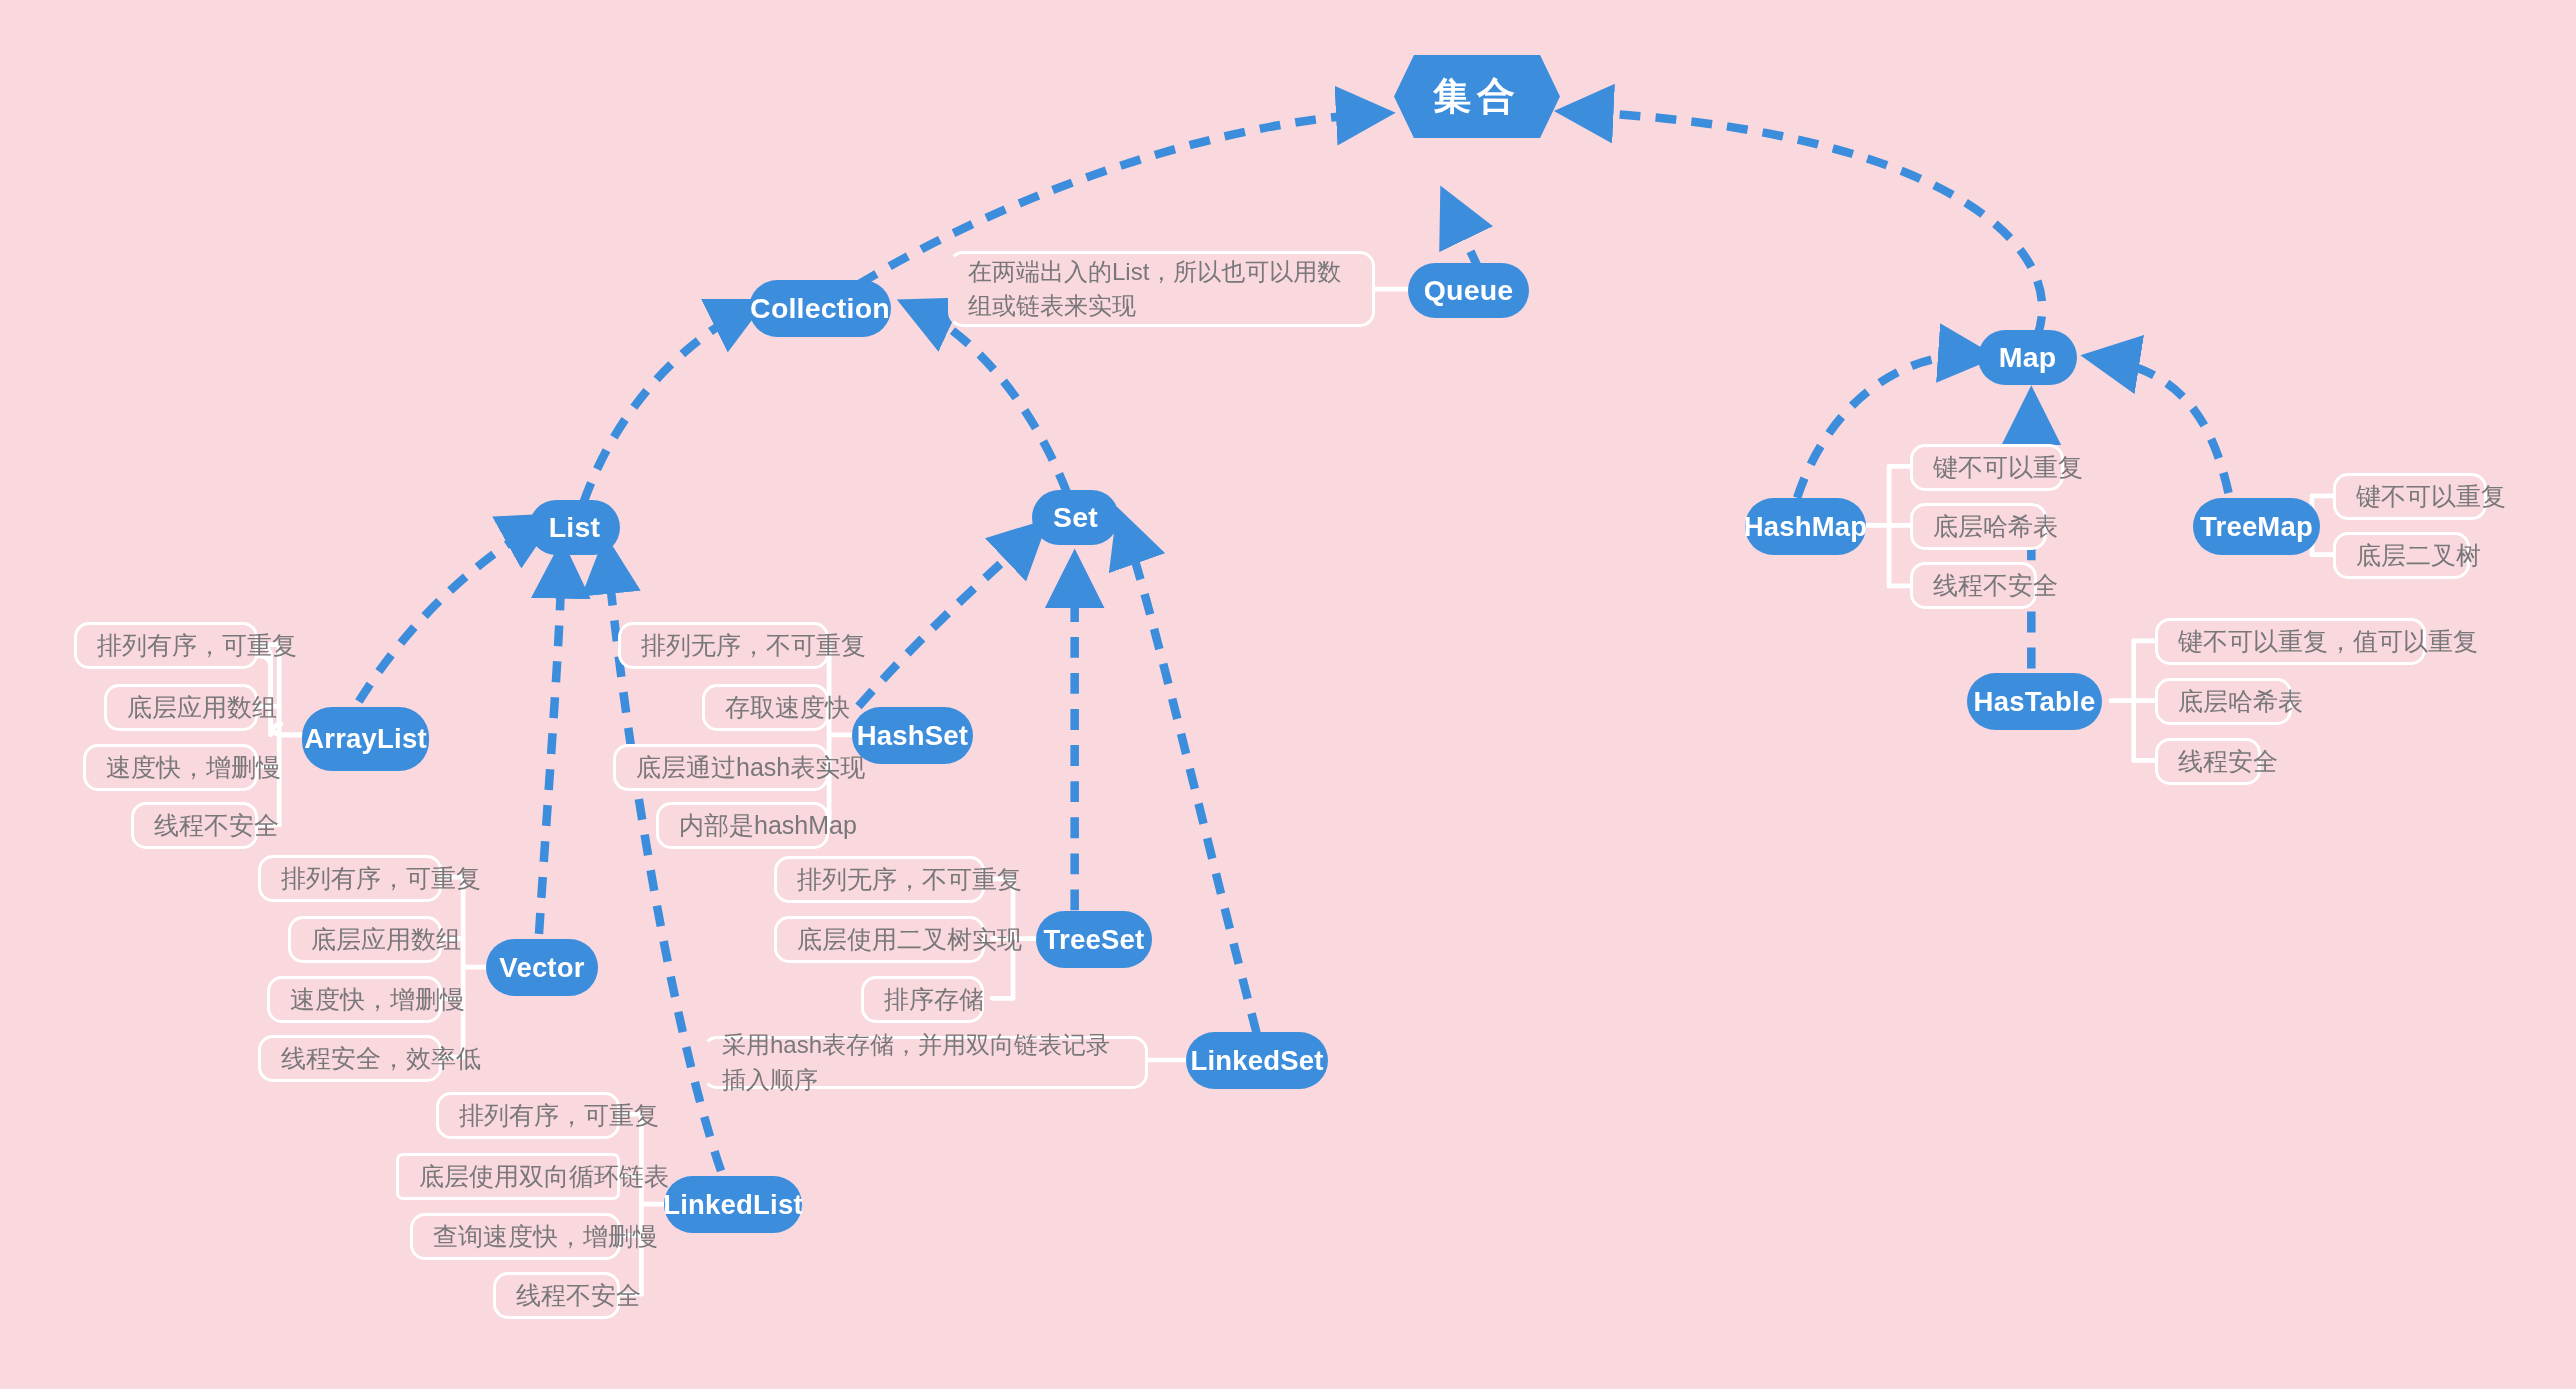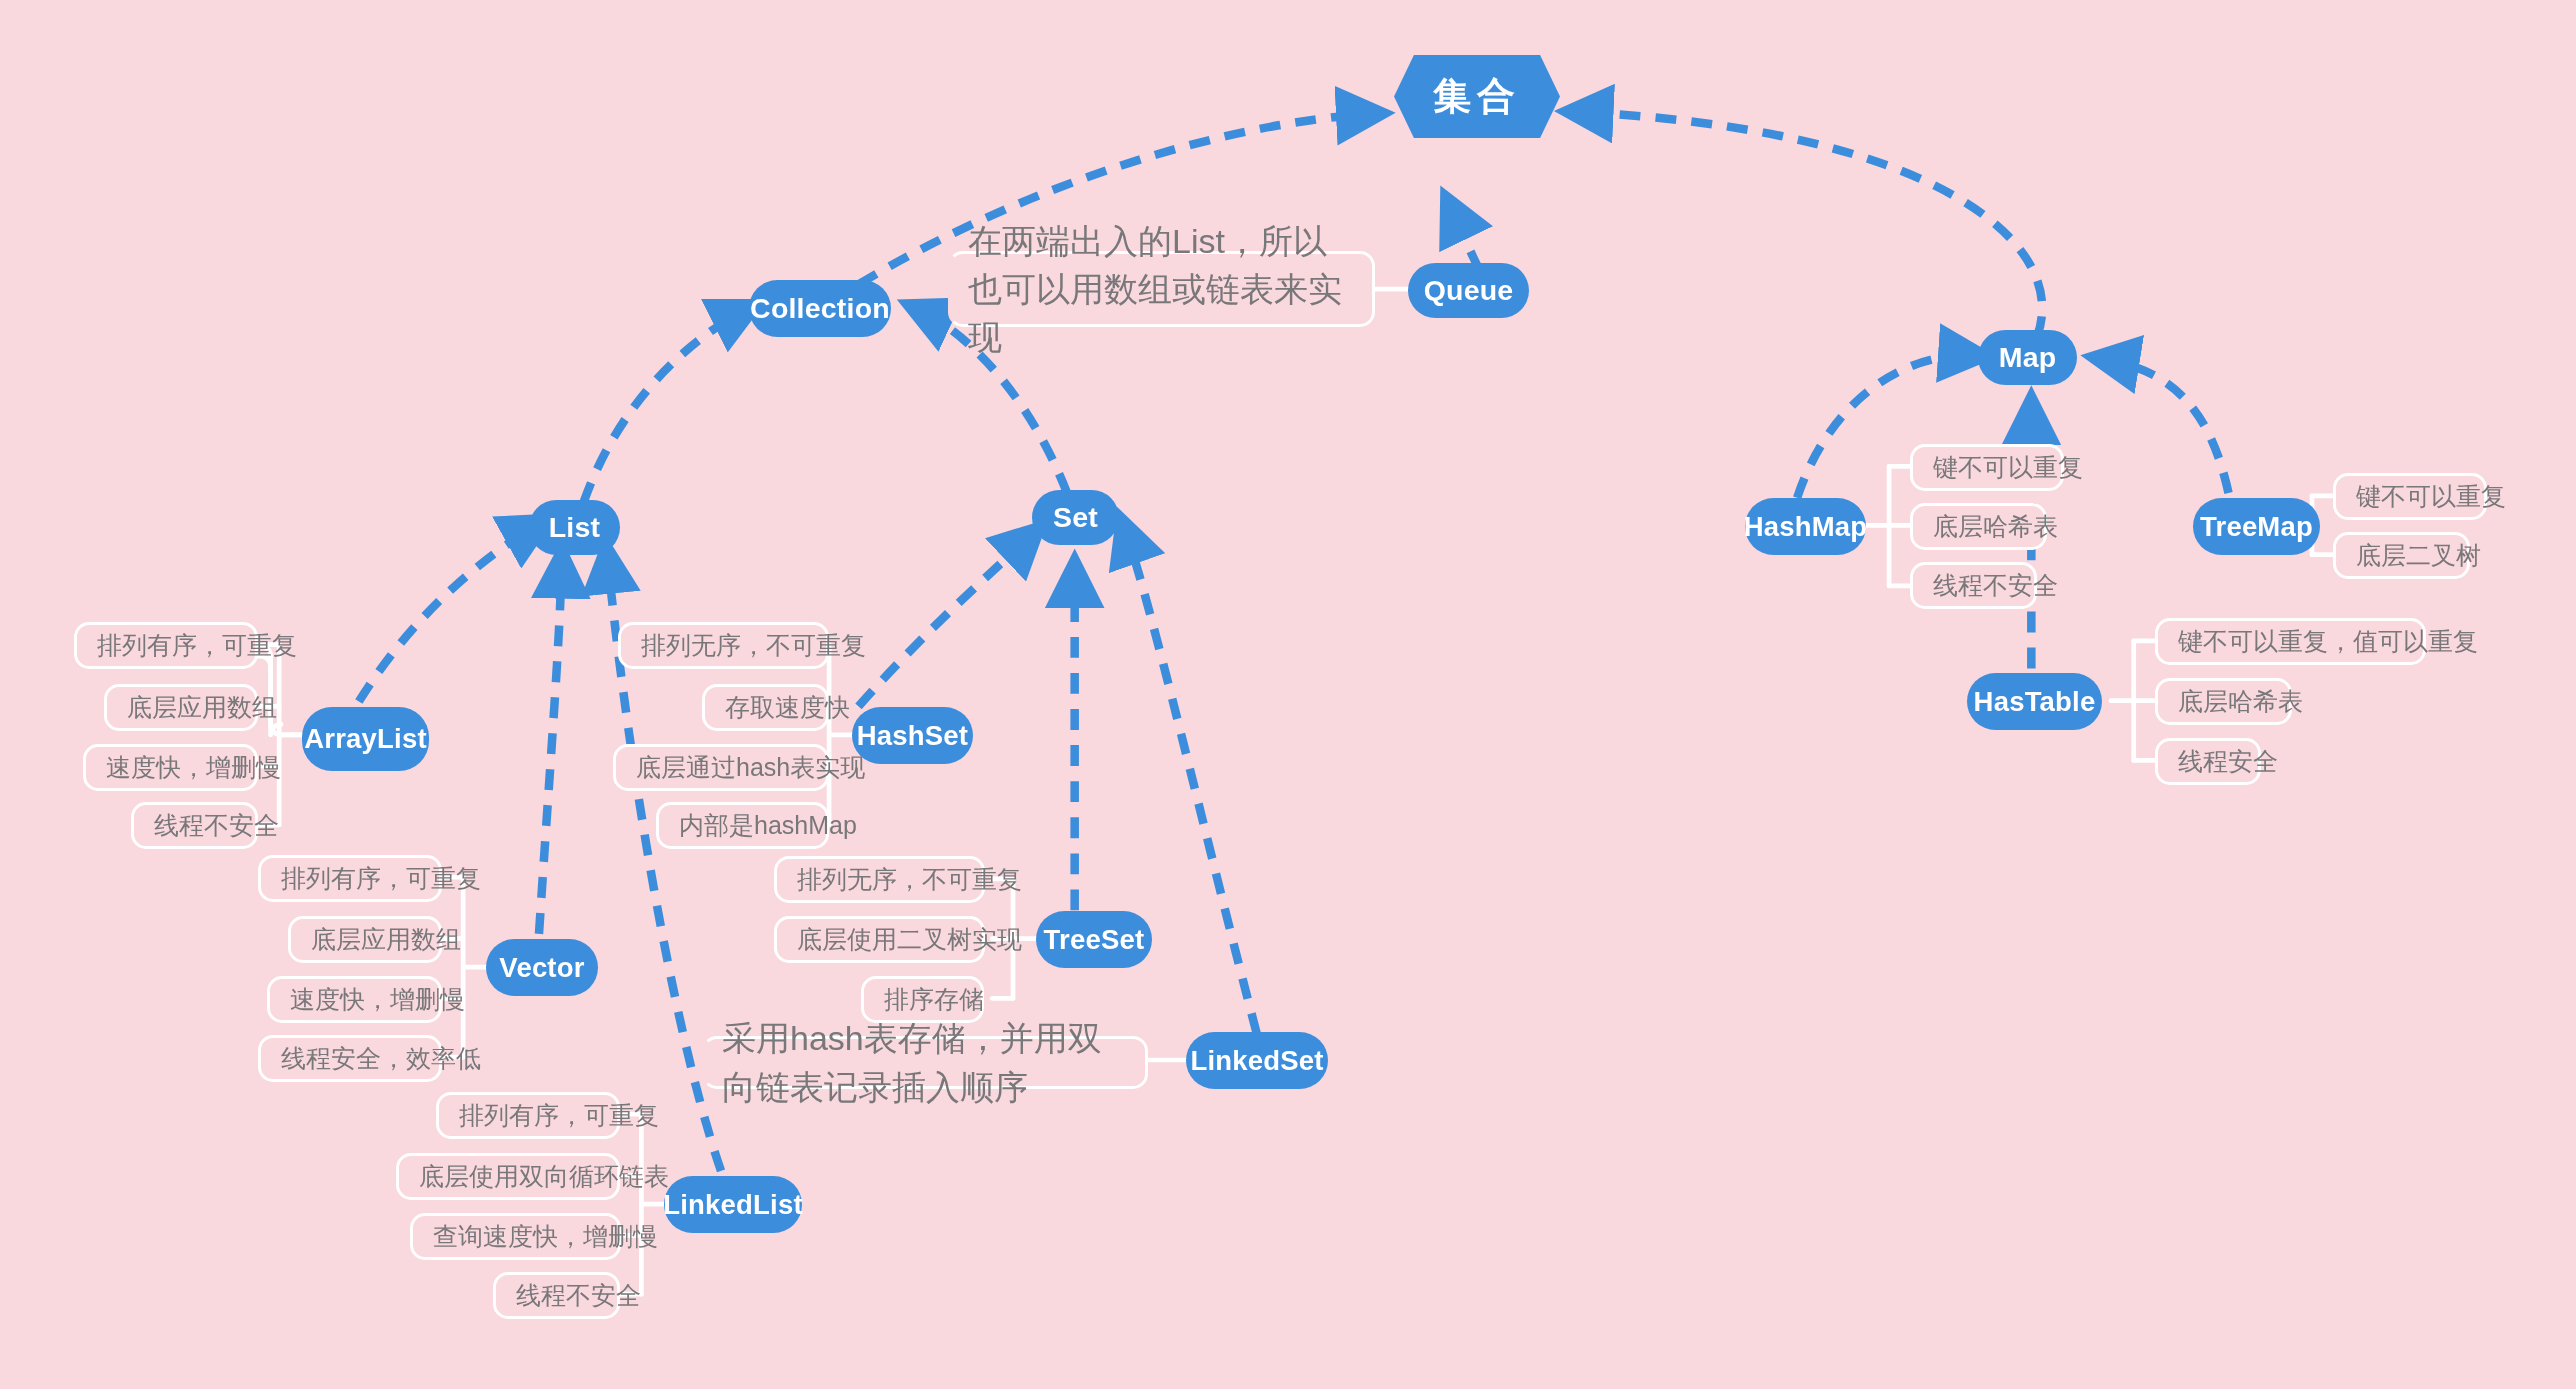--- a/index.html
+++ b/index.html
@@ -52,21 +52,21 @@
     color:#78777a;
     font-size:25px;
     display:flex;align-items:center;
     padding:0 20px;
     white-space:nowrap;
     box-sizing:border-box;
     z-index:2;
     line-height:1.15;
   }
   .chip.note{
-    font-size:34px;
+    font-size:24px;
     align-items:center;
     padding:9.5px 17px;
     white-space:normal;
     line-height:1.42;
   }
 </style>
 </head>
 <body>
 
 <div id="canvas">
@@ -263,21 +263,21 @@
   <div class="chip" style="left:267px;top:976px;width:175px;height:47px;">
     <span>速度快，增删慢</span>
     </div>
   <div class="chip" style="left:258px;top:1035px;width:184px;height:47px;">
     <span>线程安全，效率低</span>
     </div>
 
   <div class="chip" style="left:436px;top:1092px;width:184px;height:47px;">
     <span>排列有序，可重复</span>
     </div>
-  <div class="chip" style="left:396px;top:1153px;width:224px;height:47px;">
+  <div class="chip" style="left:396px;top:1153px;width:224px;height:47px;border-radius:7px;">
     <span>底层使用双向循环链表</span>
     </div>
   <div class="chip" style="left:410px;top:1213px;width:211px;height:47px;">
     <span>查询速度快，增删慢</span>
     </div>
   <div class="chip" style="left:493px;top:1272px;width:127px;height:47px;">
     <span>线程不安全</span>
     </div>
 
   <div class="chip" style="left:618px;top:622px;width:211px;height:47px;">

